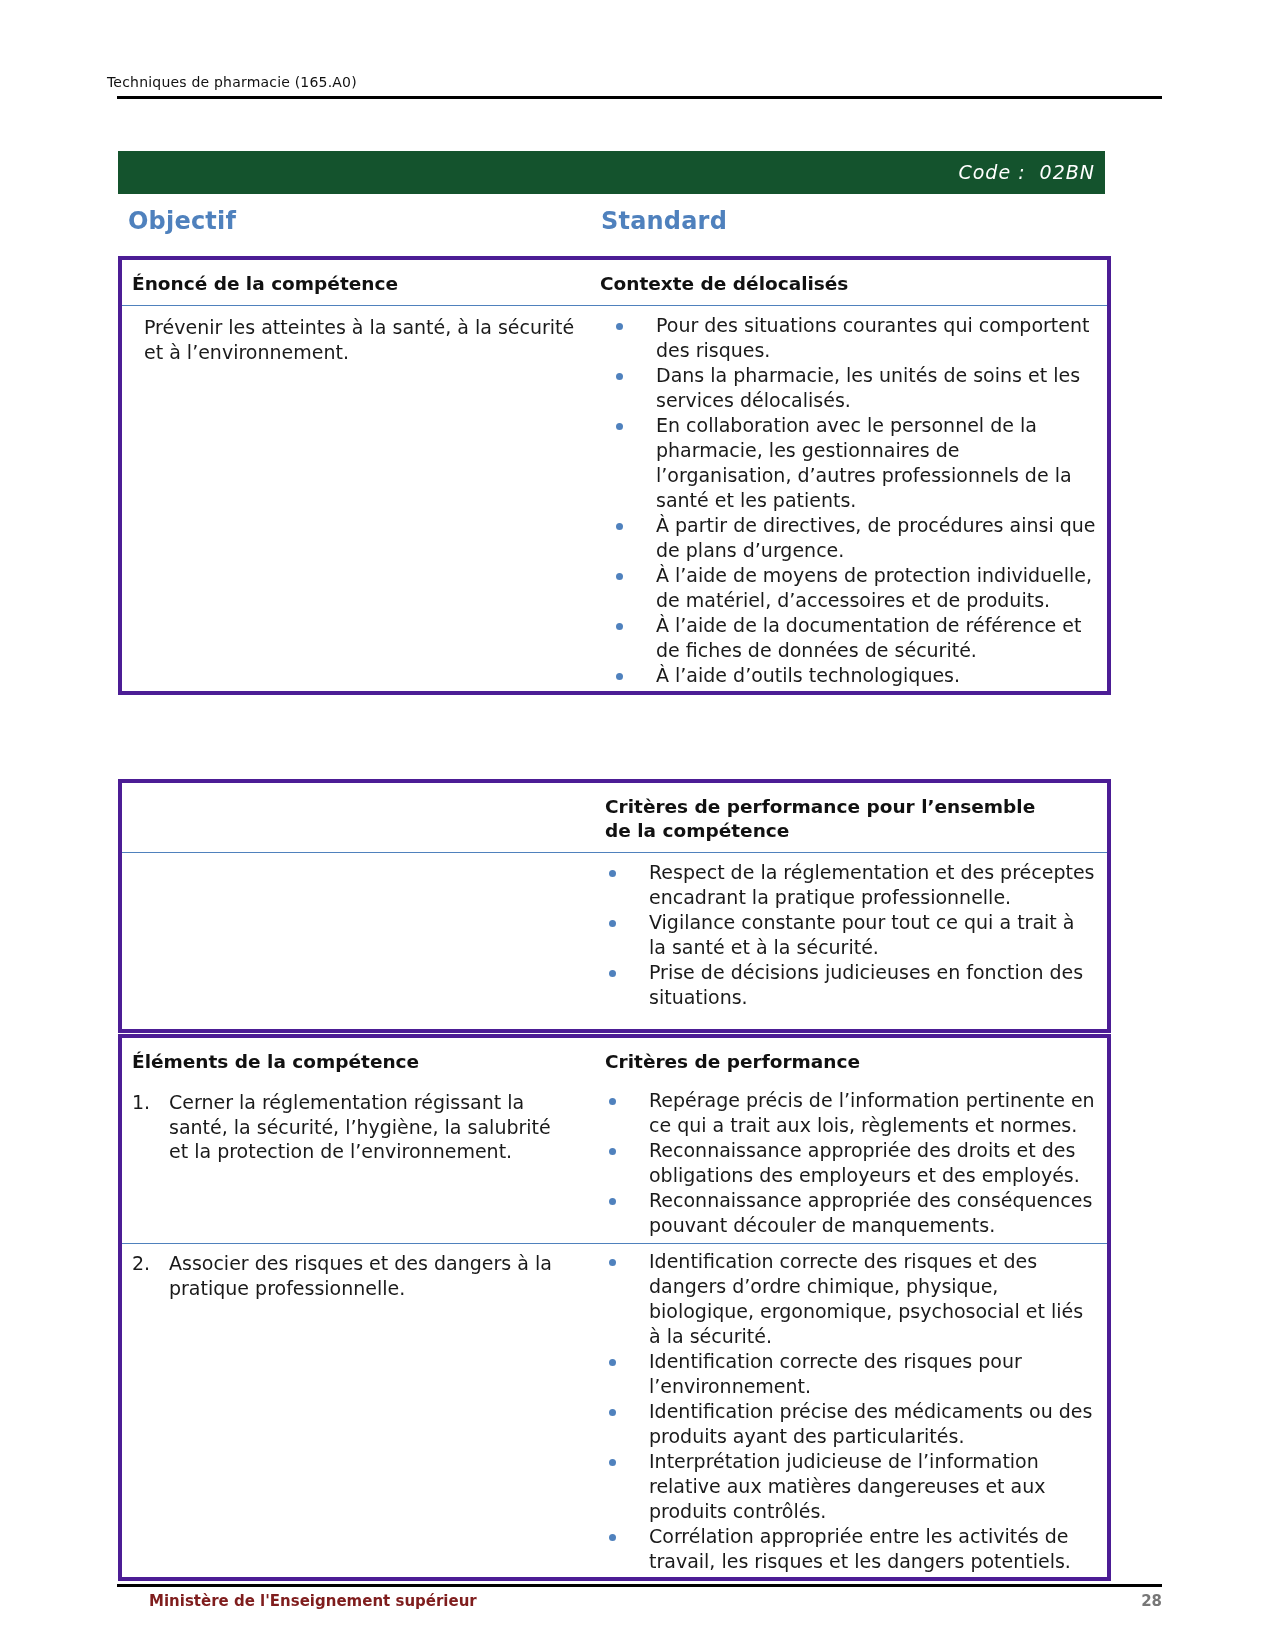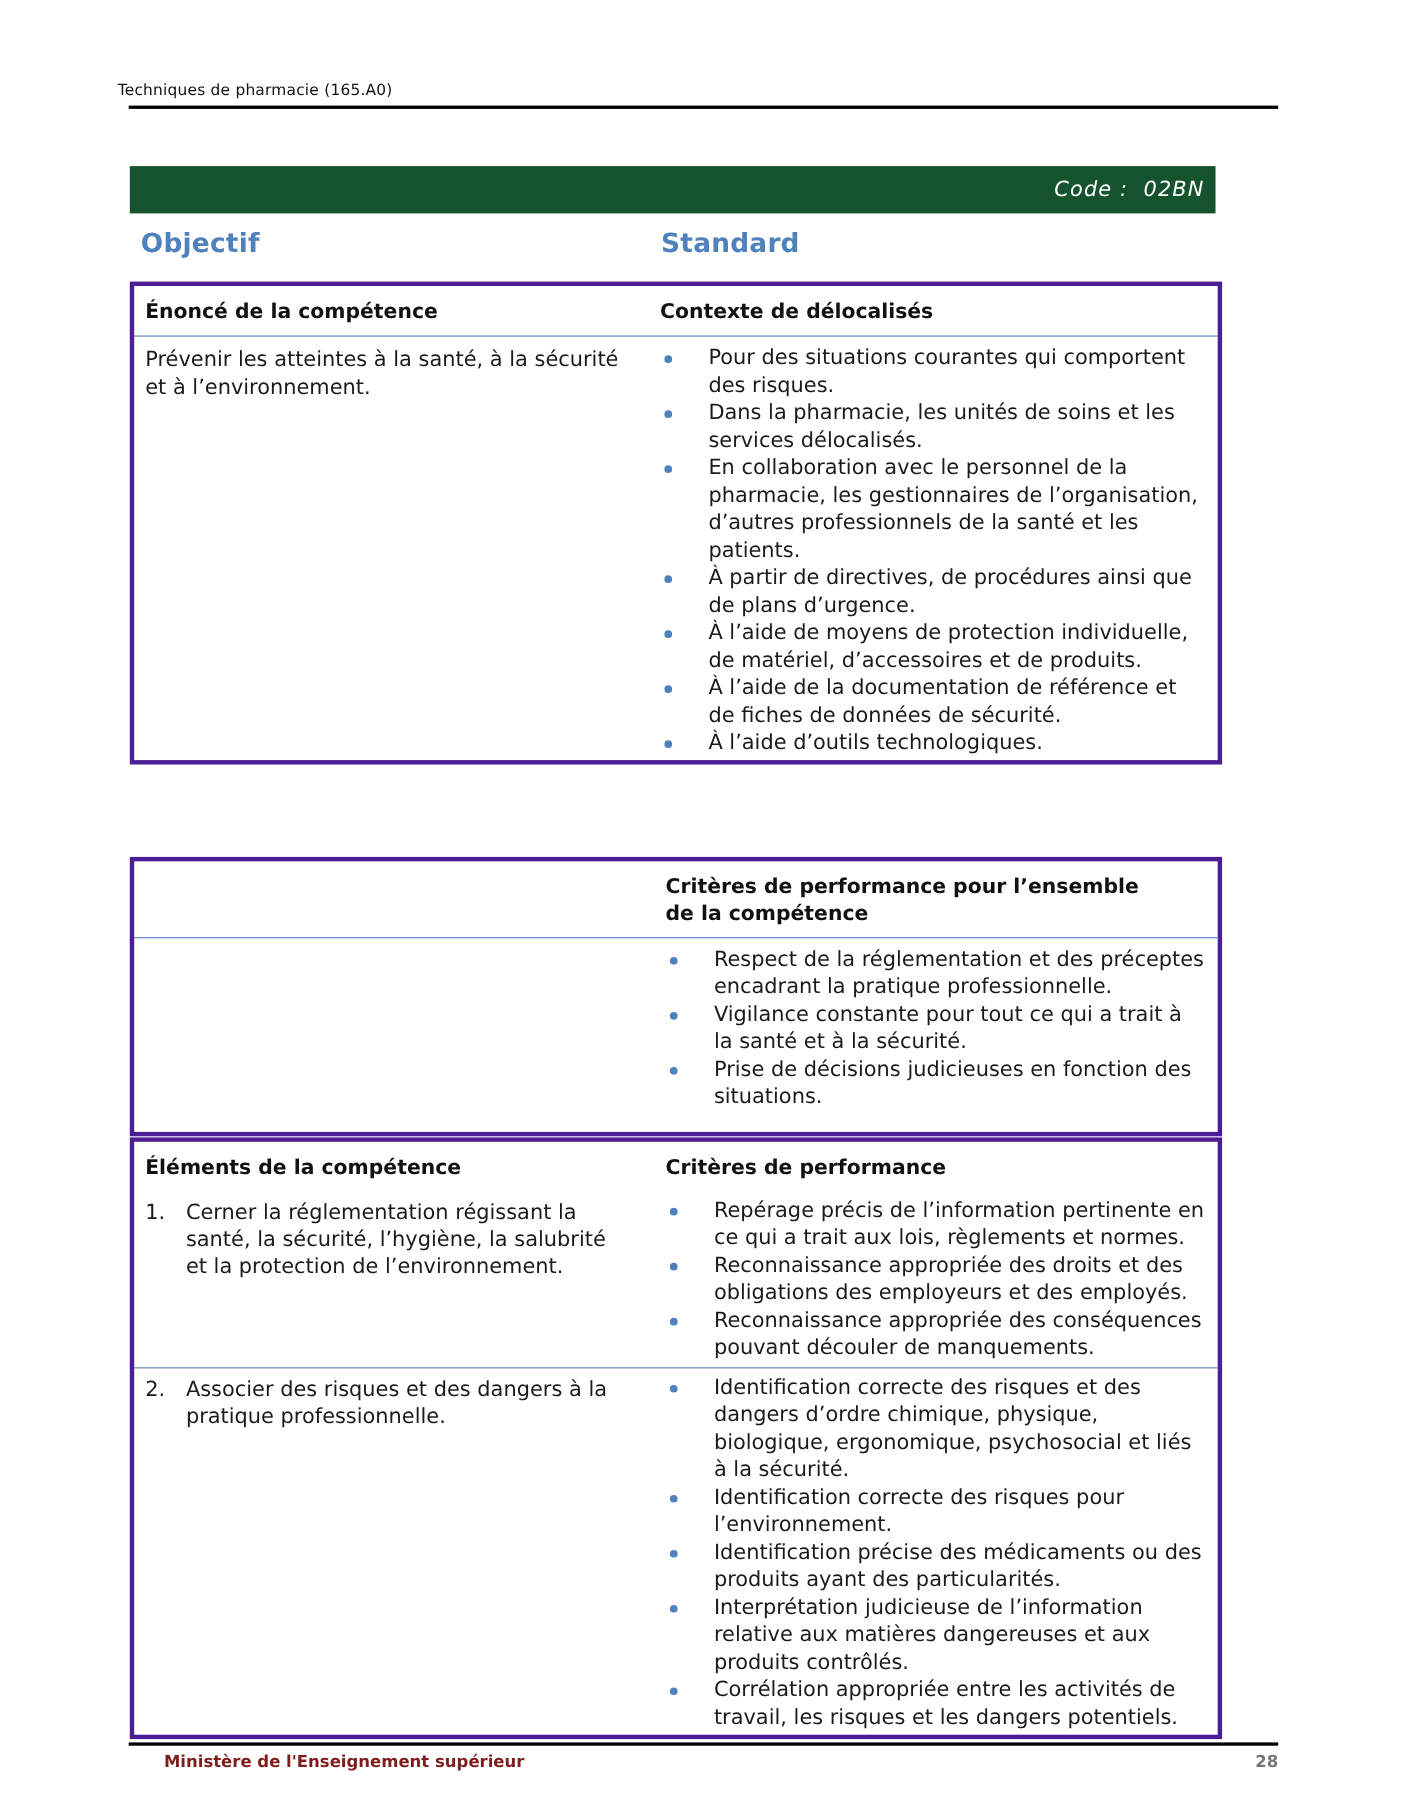--- a/index.html
+++ b/index.html
@@ -41,21 +41,21 @@
 
 <div class="sec-title" style="left:128px;">Objectif</div>
 <div class="sec-title" style="left:601px;">Standard</div>
 
 <div class="tbl" style="top:256px;">
   <div class="row">
     <div class="cell-l th" style="padding-top:12px;padding-bottom:9px;">Énoncé de la compétence</div>
     <div class="cell-r th" style="padding-top:12px;padding-bottom:9px;">Contexte de délocalisés</div>
   </div>
   <div class="row">
-    <div class="cell-l txt" style="padding-right:16px;">Prévenir les atteintes à la santé, à la sécurité et à l’environnement.</div>
+    <div class="cell-l txt" style="padding-right:16px;margin-left:12px;">Prévenir les atteintes à la santé, à la sécurité et à l’environnement.</div>
     <div class="cell-r" style="padding-top:7px;padding-bottom:3px;">
       <ul class="blist" id="ctx-list">
           <li><span class="dot"></span><span>Pour des situations courantes qui comportent des risques.</span></li>
           <li><span class="dot"></span><span>Dans la pharmacie, les unités de soins et les services délocalisés.</span></li>
           <li><span class="dot"></span><span>En collaboration avec le personnel de la pharmacie, les gestionnaires de l’organisation, d’autres professionnels de la santé et les patients.</span></li>
           <li><span class="dot"></span><span>À partir de directives, de procédures ainsi que de plans d’urgence.</span></li>
           <li><span class="dot"></span><span>À l’aide de moyens de protection individuelle, de matériel, d’accessoires et de produits.</span></li>
           <li><span class="dot"></span><span>À l’aide de la documentation de référence et de fiches de données de sécurité.</span></li>
           <li><span class="dot"></span><span>À l’aide d’outils technologiques.</span></li>
         </ul>

